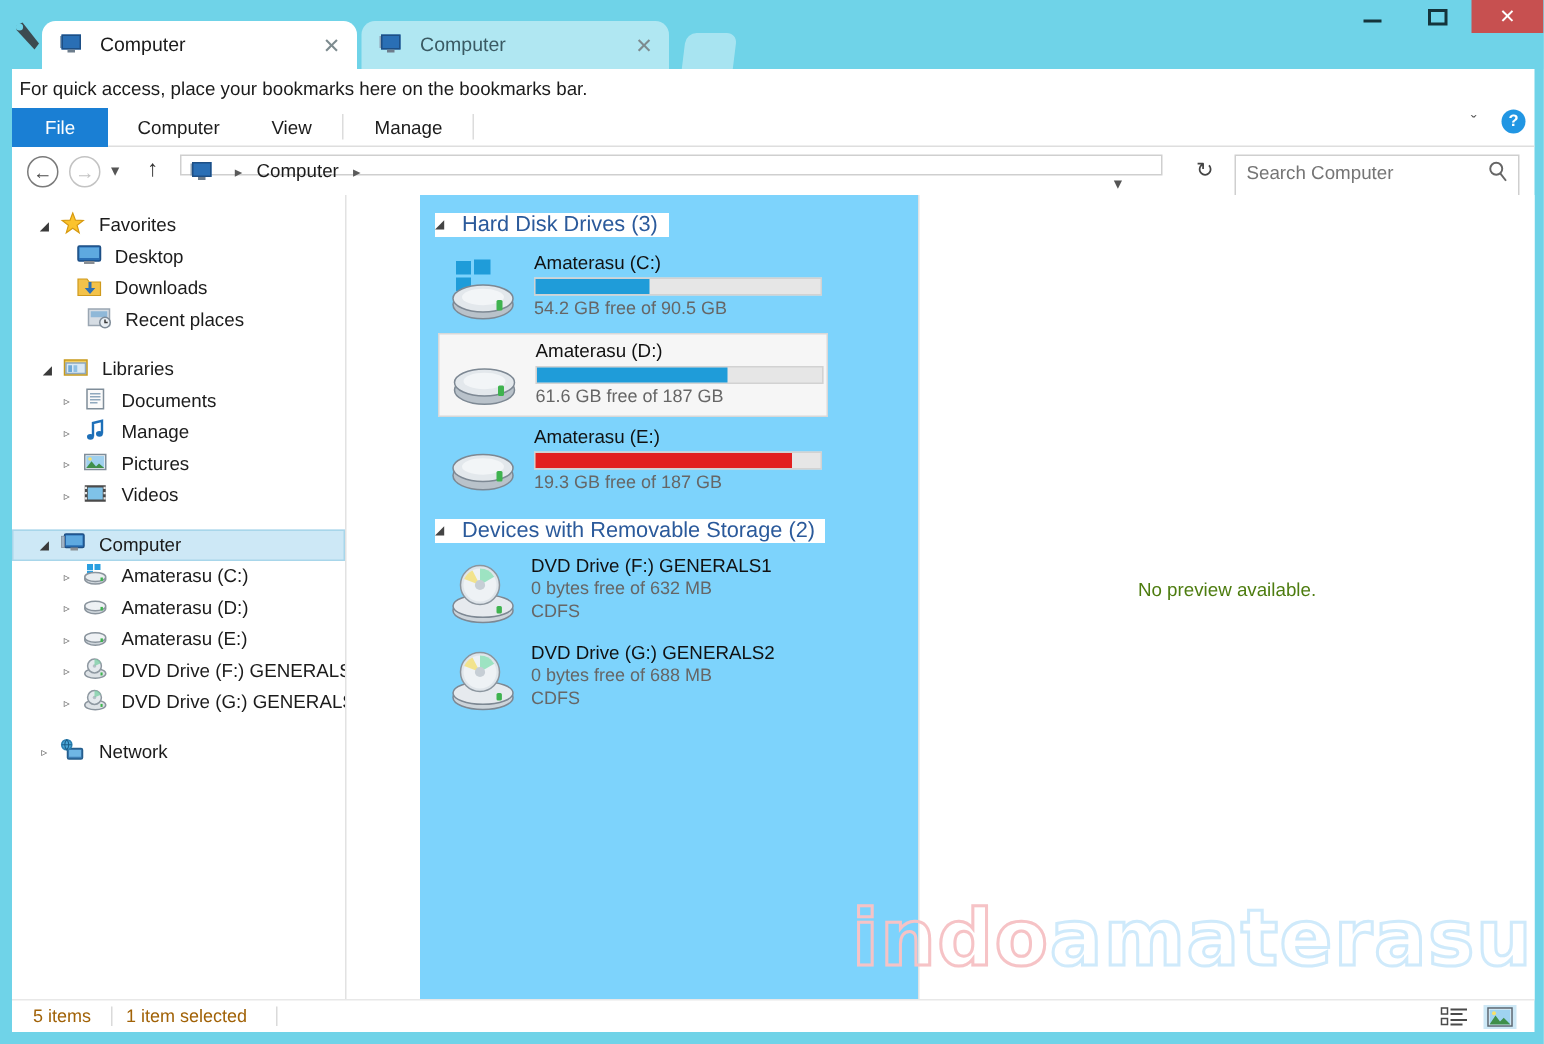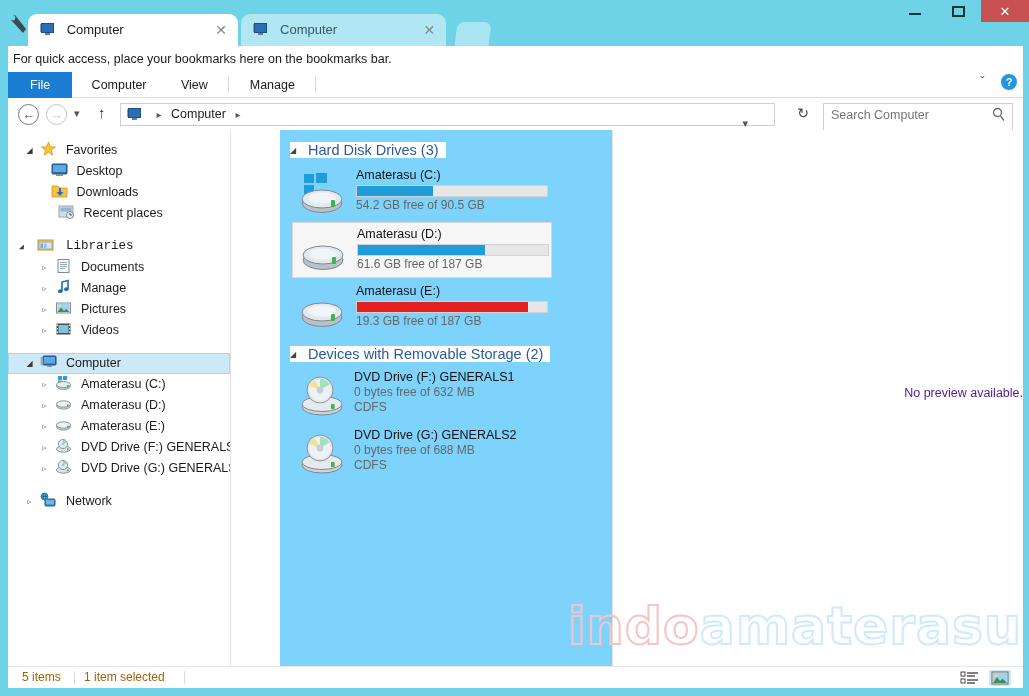--- a/index.html
+++ b/index.html
@@ -103,21 +103,21 @@
   .navbtn {
     position: absolute; top: 6px; width: 21px; height: 21px;
     border-radius: 50%; border: 1px solid #7a7a7a;
     text-align: center; line-height: 19px; font-size: 13px; color: #4a4a4a;
   }
   .navbtn.back { left: 10px; }
   .navbtn.fwd { left: 38px; border-color: #c3c3c3; color: #c3c3c3; }
   .navdrop { position: absolute; left: 66px; top: 9px; font-size: 11px; color: #555; }
   .navup { position: absolute; left: 90px; top: 6px; font-size: 15px; color: #333; }
   .crumbs {
-    position: absolute; left: 112px; top: 5px; right: 248px; height: 23px;
+    position: absolute; left: 112px; top: 5px; right: 248px; height: 14px;
     border: 1px solid #cfcfcf; background: #fff;
     font-size: 12.5px; color: #1b1b1b; line-height: 21px; padding-left: 6px;
   }
   .crumb-icon { display:inline-block; width: 16px; height: 14px; vertical-align: -3px; position: relative; margin-right: 4px;}
   .crumb-sep { color: #5a5a5a; margin: 0 6px; font-size: 10px; }
   .crumb-drop { position: absolute; right: 26px; top: 9px; font-size: 11px; color: #555; }
   .refresh { position: absolute; right: 6px; top: 6px; font-size: 14px; color: #444; }
   .searchbox {
     position: absolute; right: 10px; top: 5px; width: 190px; height: 30px;
     border: 1px solid #cfcfcf; background: #fff;
@@ -190,21 +190,21 @@
   .optile .l2 { margin-left: 62px; font-size: 12px; color: #666; line-height: 15px; }
   .optile .l3 { margin-left: 62px; font-size: 12px; color: #666; line-height: 15px; }
 
   
   .preview {
     position: absolute; left: 604px; top: 0; right: 0; height: 536px;
     background: #ffffff; border-left: 1px solid #e2e2e2;
   }
   .preview-text {
     position: absolute; left: 0; right: 0; top: 256px;
-    text-align: right; font-size: 12.5px; color: #4c1d95;
+    text-align: center; font-size: 12.5px; color: #4d7c0f;
   }
 
   
   .watermark {
     position: absolute; left: 568px; top: 596px;
     font-size: 52px; font-weight: bold; letter-spacing: 1px;
     font-family: "DejaVu Sans", sans-serif;
     pointer-events: none; white-space: nowrap;
   }
   .watermark .w1 { color: transparent; -webkit-text-stroke: 2px #f6c3c6; }
@@ -348,21 +348,21 @@
               <rect x="2.5" y="3.5" width="11" height="4" fill="#8fb8d8"></rect>
               <circle cx="12" cy="11" r="3.5" fill="#e9eef3" stroke="#7d8a97"></circle>
               <path d="M12 9 v2 h1.8" stroke="#3a3a3a" stroke-width="1" fill="none"></path>
             </svg>
         </span>
         <span class="tlabel">Recent places</span>
       </div>
 
       <div class="spacer"></div>
 
-      <div class="treeitem" style="padding-left:6px;font-family:Liberation Mono, monospace;">
+      <div class="treeitem" style="padding-left:16px;">
         <span class="tw open">◢</span>
         <span class="ticon">
           <svg viewBox="0 0 17 16" width="17" height="16">
               <rect x="1" y="3" width="15" height="10" fill="#f3cf62" stroke="#c79a1e"></rect>
               <rect x="2" y="5" width="13" height="7" fill="#d9e8f3" stroke="#8fa8bd"></rect>
               <rect x="3.5" y="6.5" width="2.5" height="4.5" fill="#6fa9d6"></rect>
               <rect x="7" y="6.5" width="2.5" height="4.5" fill="#8fc0e3"></rect>
             </svg>
         </span>
         <span class="tlabel">Libraries</span>

